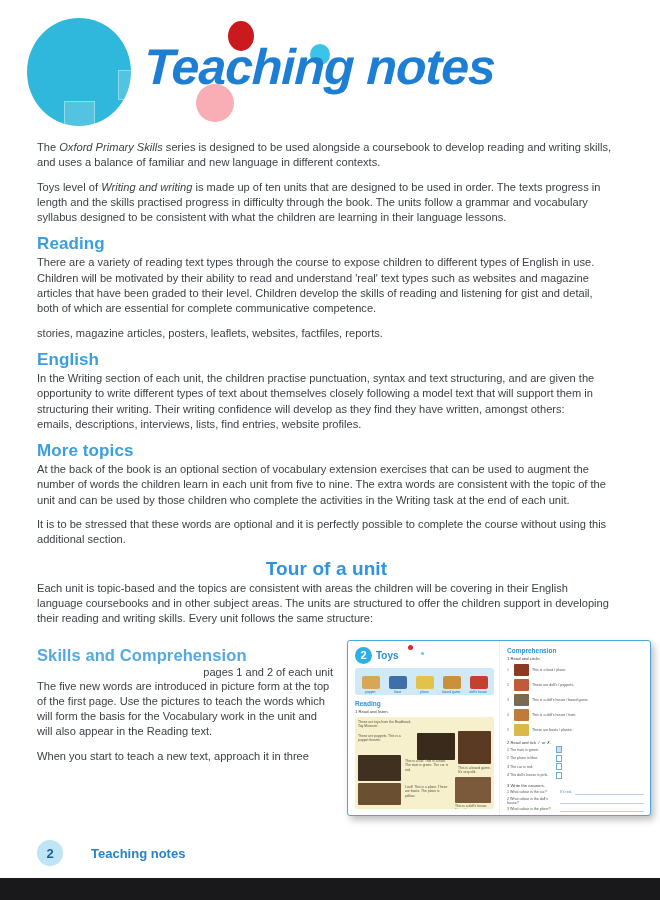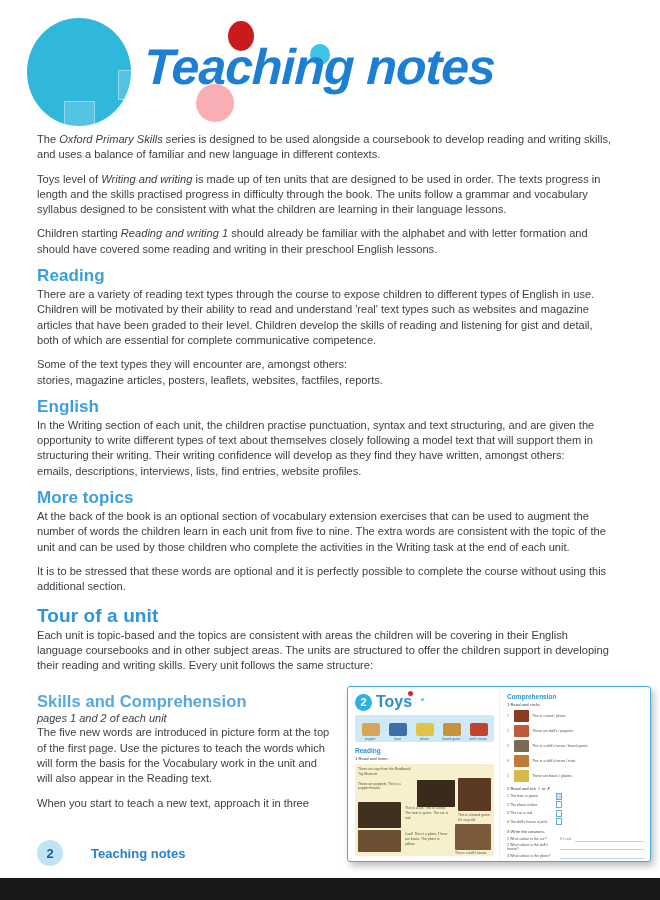--- a/index.html
+++ b/index.html
@@ -84,20 +84,21 @@
     color: #1d7fd4;
     letter-spacing: -1px;
     font-style: italic;
     transform: skewX(-2deg);
   }
 
   
   #content {
     position: relative;
     padding: 0 44px 0 37px;
+    margin-top: 8px;
   }
   p.body {
     margin: 0 0 9px 0;
     font-size: 11.1px;
     line-height: 15.3px;
     color: #3a3f45;
     text-align: left;
   }
   p.body em { font-style: italic; }
 
@@ -105,31 +106,32 @@
     margin: 6px 0 1px 0;
     font-size: 17px;
     font-weight: bold;
     color: #3a9fe0;
     letter-spacing: 0.1px;
   }
   h2.sec.big {
     font-size: 19px;
     color: #2e93e0;
     margin-top: 10px;
+    text-align: center;
   }
   h2.sec.sub {
     font-size: 16.5px;
     color: #55a9e2;
     margin-top: 10px;
   }
   p.italic-note {
     margin: 0 0 1px 0;
     font-size: 11px;
-    font-style: italic;
     color: #3a3f45;
+    text-align: right;
   }
 
   
   #tour-block {
     display: flex;
     gap: 14px;
     align-items: flex-start;
   }
   #tour-left { width: 296px; flex: 0 0 296px; }
   #tour-right { flex: 1 1 auto; padding-top: 4px; }
@@ -158,21 +160,21 @@
     box-sizing: border-box;
     border-left: 1px solid #eef4f8;
   }
   .unit-head { display: flex; align-items: center; gap: 4px; position: relative; }
   .unit-num {
     width: 17px; height: 17px; border-radius: 50%;
     background: #2eb0e2; color: #fff;
     font-size: 11px; font-weight: bold;
     display: flex; align-items: center; justify-content: center;
   }
-  .unit-title { font-size: 16px; font-weight: bold; color: #2a8fd4; }
+  .unit-title { font-size: 10px; font-weight: bold; color: #2a8fd4; }
   .mini-dot-red { position:absolute; left:53px; top:-2px; width:5px;height:5px;border-radius:50%;background:#d62a2a;}
   .mini-dot-cyan { position:absolute; left:66px; top:5px; width:3px;height:3px;border-radius:50%;background:#5ac8ea;}
 
   .vocab-strip {
     margin-top: 4px;
     height: 27px;
     background: #cfe9f7;
     border-radius: 3px;
     display: flex;
     align-items: flex-end;
@@ -255,25 +257,23 @@
     <div id="dot-cyan" class="deco-circle"></div>
     <div id="masthead-title">Teaching notes</div>
   </div>
 
   <div id="content">
 
     <p class="body"><span>The </span><em>Oxford Primary Skills</em><span> series is designed to be used alongside a coursebook to develop reading and writing skills, and uses a balance of familiar and new language in different contexts.</span></p>
 
     <p class="body"><span>Toys level of </span><em>Writing and writing</em><span> is made up of ten units that are designed to be used in order. The texts progress in length and the skills practised progress in difficulty through the book. The units follow a grammar and vocabulary syllabus designed to be consistent with what the children are learning in their language lessons.</span></p>
 
-    <p class="body"><span>Children starting </span><em>Reading and writing 1</em><span> should already be familiar with the alphabet and with letter formation and should have covered some reading and writing in their preschool English lessons.</span></p>
 
     <h2 class="sec">Reading</h2>
     <p class="body">There are a variety of reading text types through the course to expose children to different types of English in use. Children will be motivated by their ability to read and understand 'real' text types such as websites and magazine articles that have been graded to their level. Children develop the skills of reading and listening for gist and detail, both of which are essential for complete communicative competence.</p>
-    <p class="body" style="margin-bottom:0">Some of the text types they will encounter are, amongst others:</p>
     <p class="body">stories, magazine articles, posters, leaflets, websites, factfiles, reports.</p>
 
     <h2 class="sec">English</h2>
     <p class="body" style="margin-bottom:0">In the Writing section of each unit, the children practise punctuation, syntax and text structuring, and are given the opportunity to write different types of text about themselves closely following a model text that will support them in structuring their writing. Their writing confidence will develop as they find they have written, amongst others:</p>
     <p class="body">emails, descriptions, interviews, lists, find entries, website profiles.</p>
 
     <h2 class="sec">More topics</h2>
     <p class="body">At the back of the book is an optional section of vocabulary extension exercises that can be used to augment the number of words the children learn in each unit from five to nine. The extra words are consistent with the topic of the unit and can be used by those children who complete the activities in the Writing task at the end of each unit.</p>
     <p class="body">It is to be stressed that these words are optional and it is perfectly possible to complete the course without using this additional section.</p>
 

